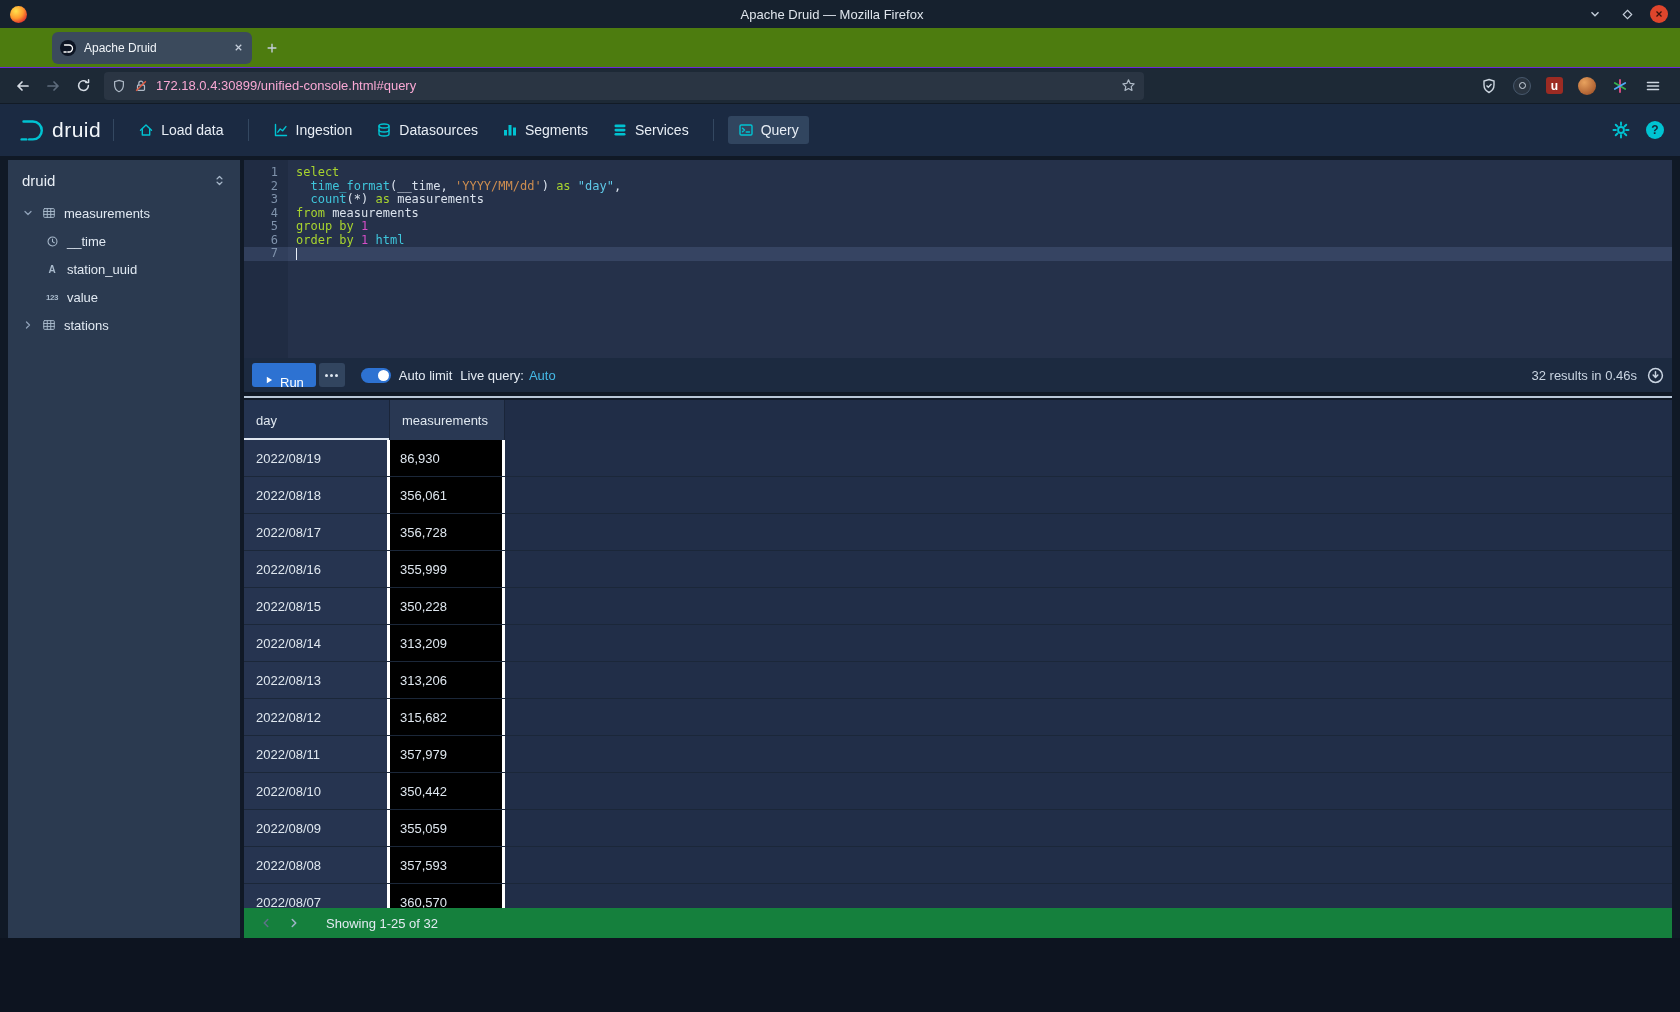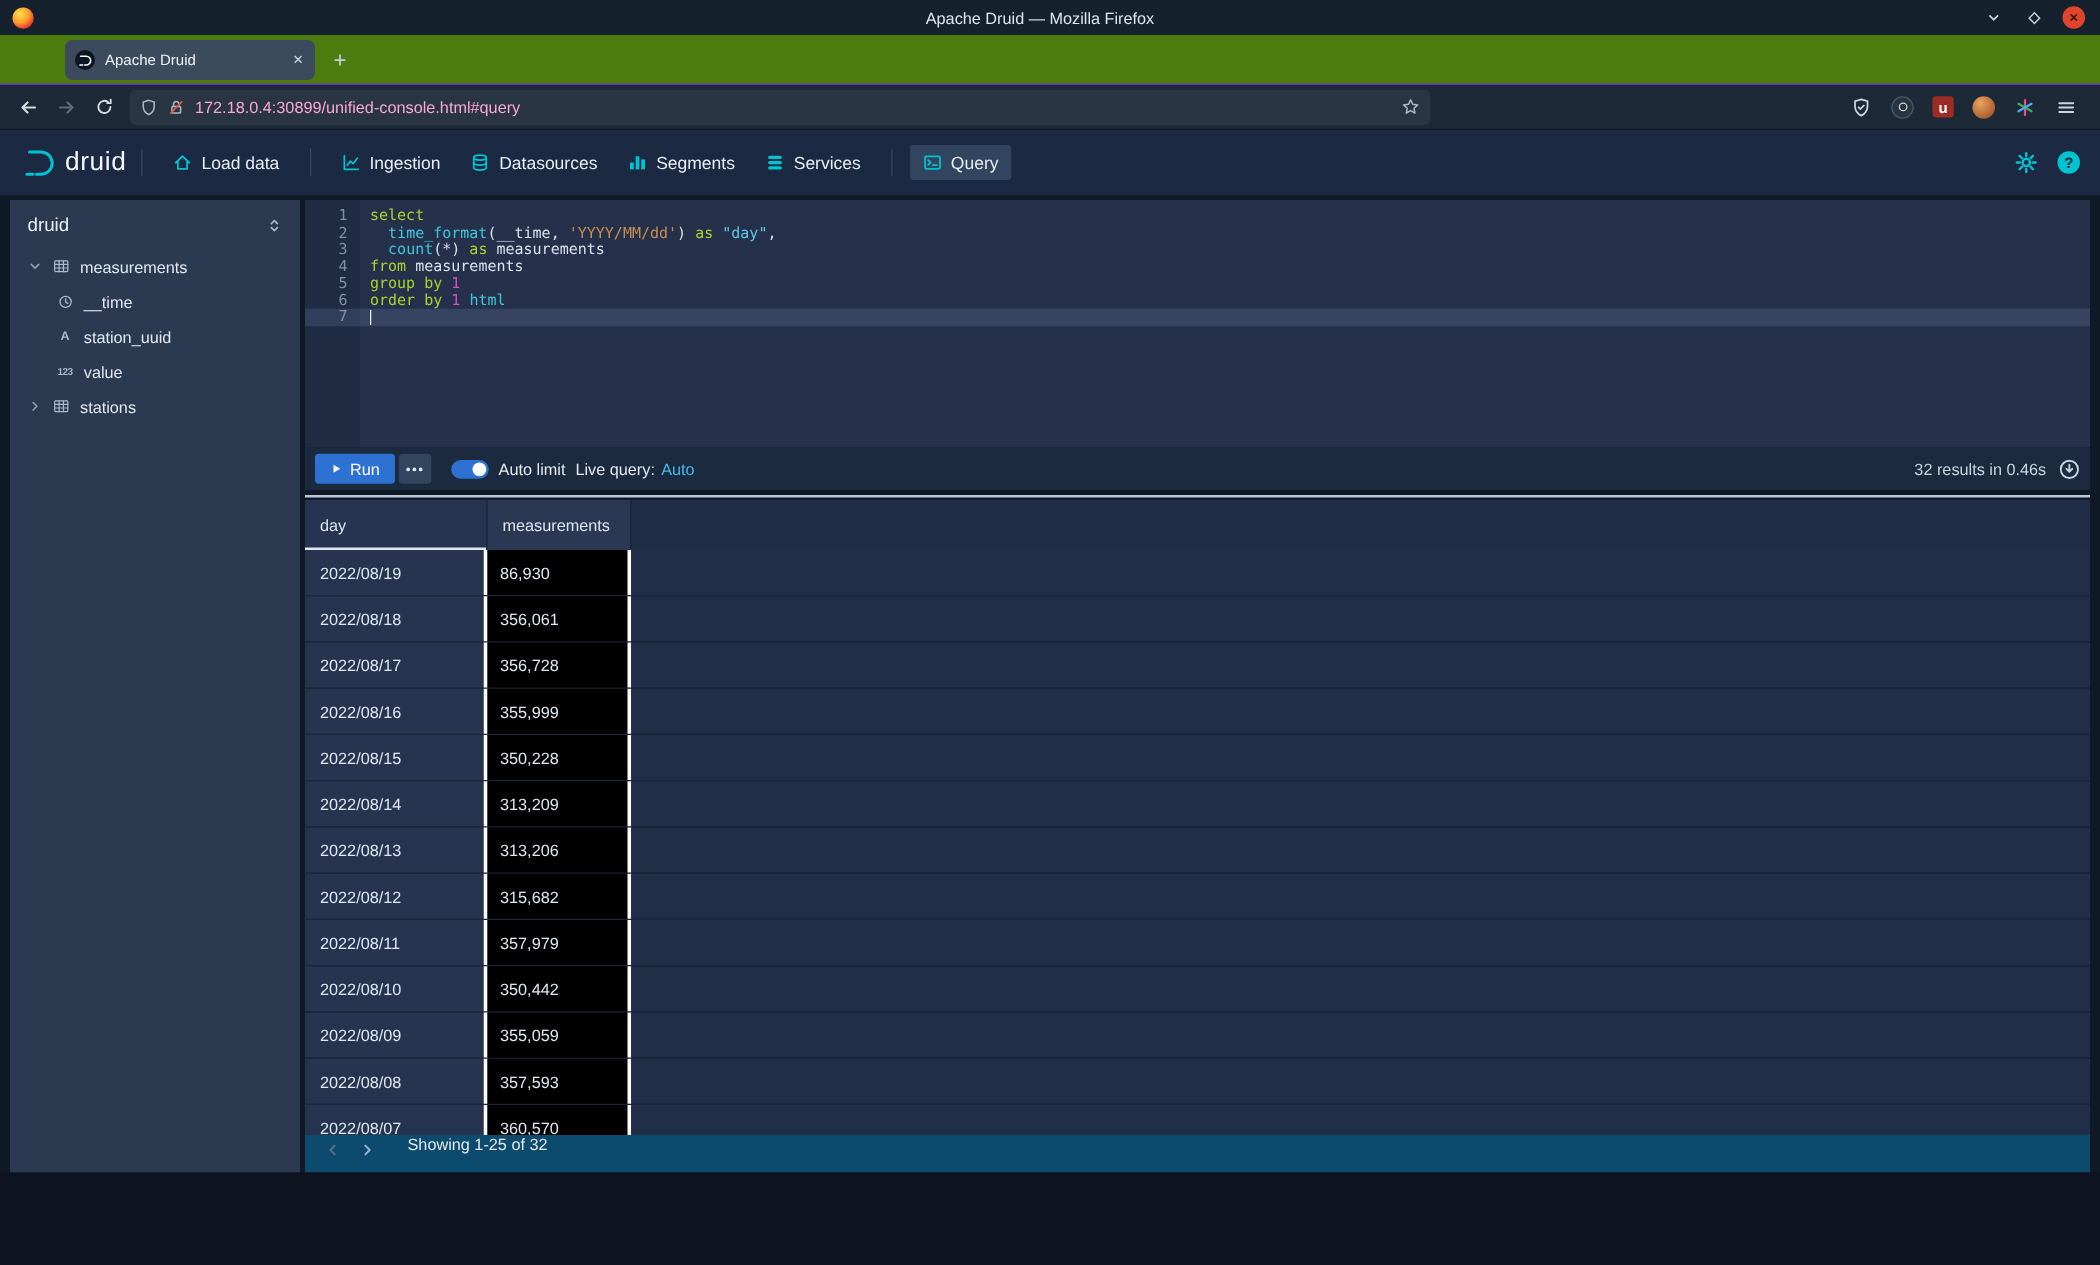--- a/index.html
+++ b/index.html
@@ -93,22 +93,22 @@
   .lc { padding-left:8px; white-space:pre; }
   .t-kw { color:#a8d42f; } .t-fn { color:#3fc6dc; } .t-str { color:#cd8d50; }
   .t-qid { color:#5fc9e8; } .t-num { color:#d34fc6; } .t-pl { color:#d9e1ec; }
   .cursor { display:inline-block; width:1px; height:12px; background:#e8eef6;
     vertical-align:middle; }
 
   
   .runbar { height:34px; flex:none; background:#1c2a40; display:flex; align-items:center;
     padding:0 8px; }
   .run-btn { height:24px; background:var(--run,#2d72d2); color:#fff; font-size:13px;
-    border:none; border-radius:3px; display:flex; align-items:center; gap:6px;
-    padding:0 12px; font-family:inherit; }
+    border:none; border-radius:3px; display:flex; align-items:flex-start; gap:6px;
+    padding:12px 12px; font-family:inherit; }
   .more-btn { height:24px; width:26px; background:#32455f; border:none; border-radius:3px;
     margin-left:3px; color:#dfe7f0; display:flex; align-items:center; justify-content:center;
     gap:2px; }
   .dot { width:3px; height:3px; border-radius:50%; background:#dfe7f0; }
   .switch { width:30px; height:15px; border-radius:8px; background:var(--run,#2d72d2);
     margin-left:16px; position:relative; flex:none; }
   .switch i { position:absolute; right:2px; top:2px; width:11px; height:11px;
     border-radius:50%; background:#fff; display:block; }
   .rb-label { color:#e3eaf2; font-size:13px; margin-left:8px; }
   .lq { }
@@ -127,21 +127,21 @@
   .hfill { flex:1; background:#202d47; }
   .res-body { height:468px; flex:none; overflow:hidden; }
   .r-row { height:37px; display:flex; color:#dfe7ef; font-size:13px;
     border-bottom:1px solid #1b2739; }
   .rc { display:flex; align-items:center; border-right:3px solid #ffffff; }
   .rc0 { width:146px; background:#263450; padding-left:12px; }
   .rc1 { width:115px; background:#000000; padding-left:10px; }
   .rfill { flex:1; background:#212e48; }
 
   
-  .pager { height:30px; flex:none; background:#0c4a6e; display:flex; 
+  .pager { height:30px; flex:none; background:#15803d; display:flex; align-items:center;
     padding:0 8px; }
   .pg-btn { width:28px; height:24px; display:flex; align-items:center; justify-content:center;
     border-radius:3px; }
   .pg-btn.prev { color:#5f7189; }
   .pg-btn.next { color:#9fb3c8; }
   .pg-text { color:#e3eaf2; font-size:13px; margin-left:18px; }
 
   .bottom-strip { flex:1; background:#0d1420; }
 </style>
 </head>

